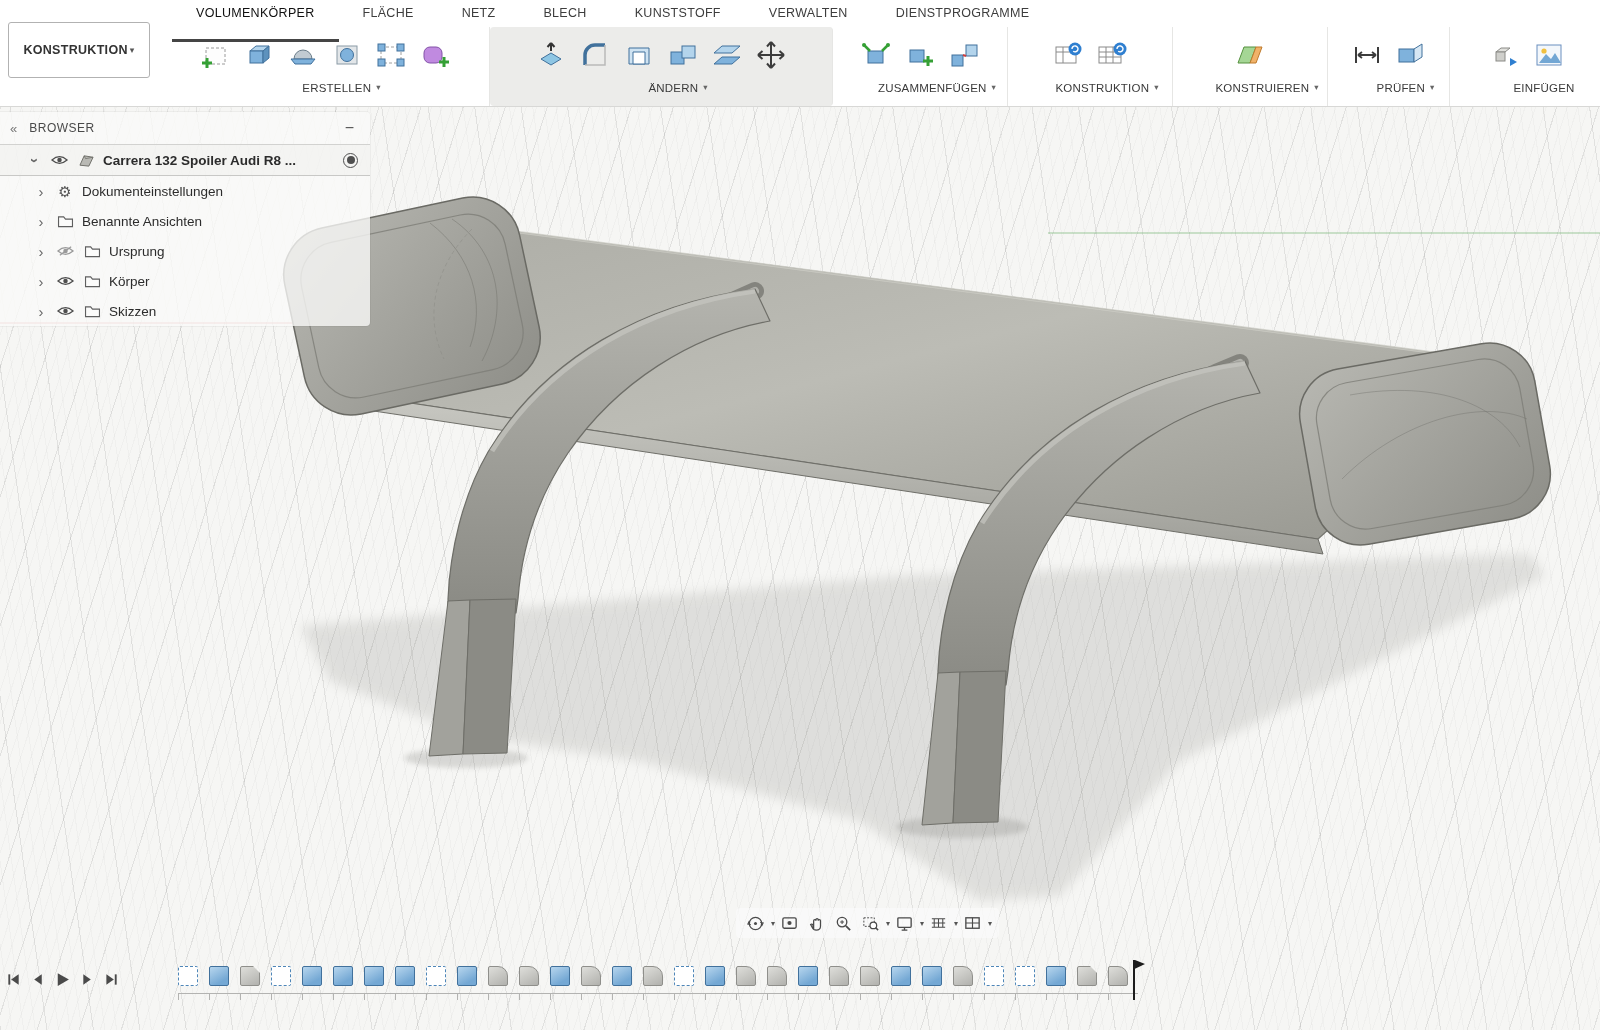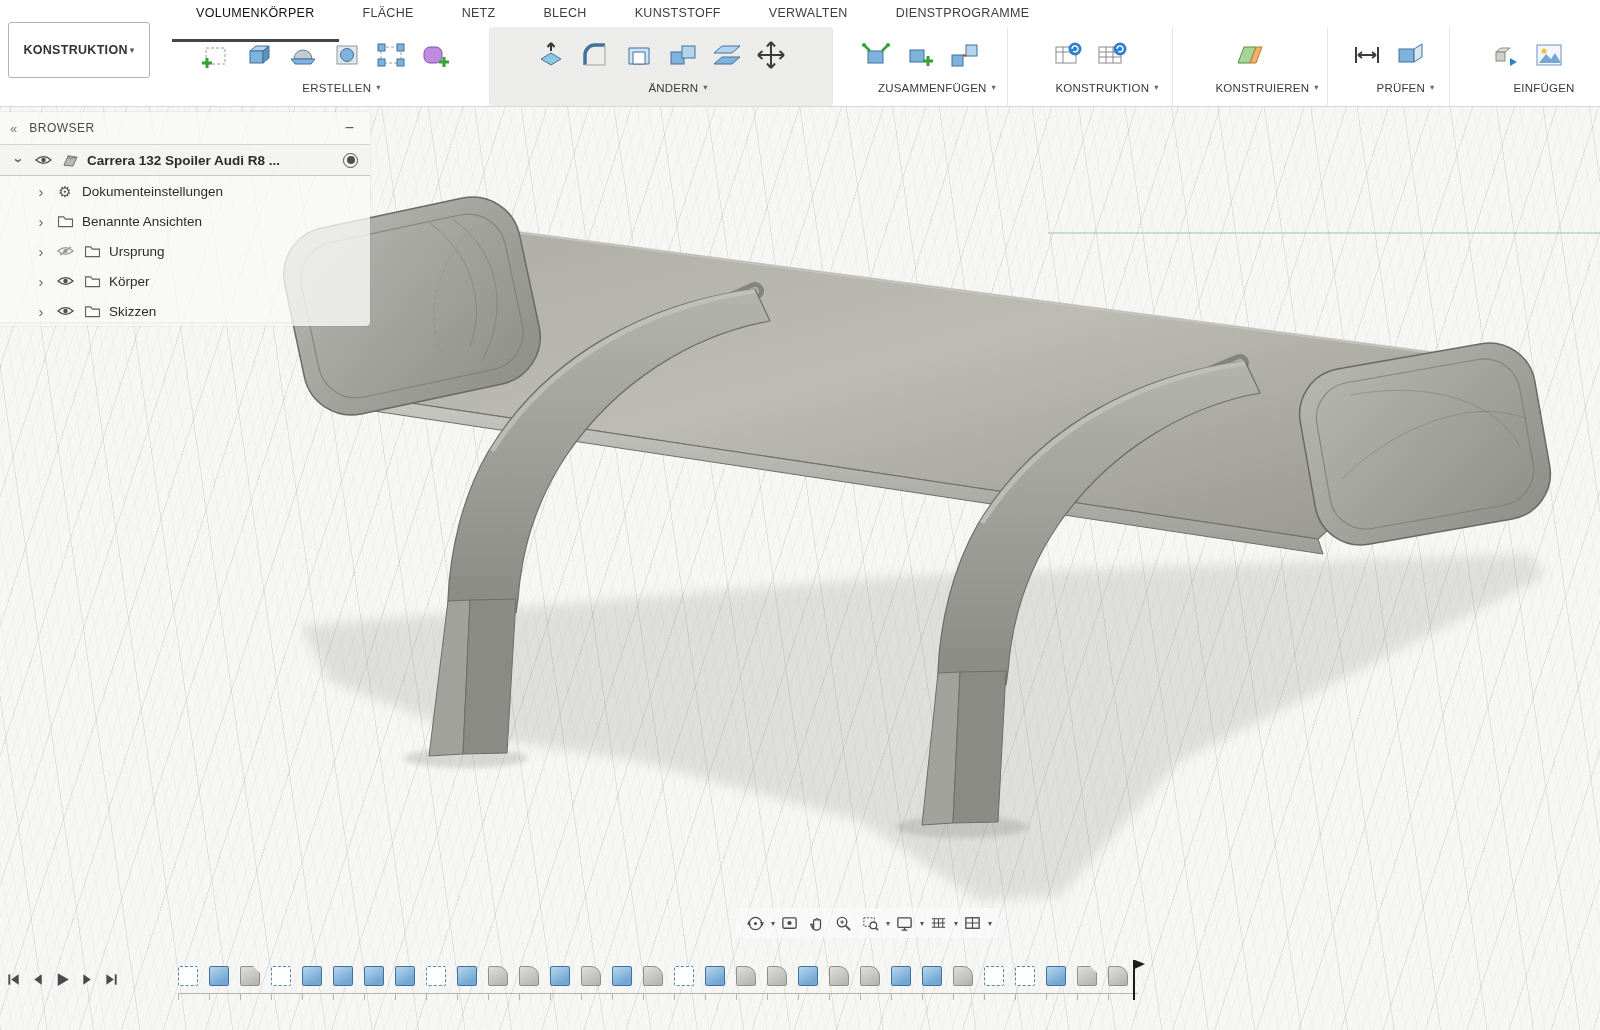--- a/index.html
+++ b/index.html
@@ -36,21 +36,21 @@
       repeating-linear-gradient(108deg, rgba(125,125,125,0.05) 0 1px, transparent 1px 10px);}
   #scene{position:absolute;left:0;top:0;width:1600px;height:923px;}
 
   
   .browser{position:absolute;left:0;top:5px;width:370px;background:rgba(250,250,249,0.78);
            border-radius:0 4px 4px 0;box-shadow:0 0 0 1px rgba(0,0,0,0.04);z-index:10;}
   .browser-header{height:32px;display:flex;align-items:center;padding:0 10px;border-bottom:1px solid #d2d2d0;}
   .collapse{color:#777;font-size:13px;margin-right:12px;cursor:pointer;}
   .browser-title{flex:1;font-size:12px;letter-spacing:.5px;color:#4a4a4a;}
   .minimize{color:#555;font-size:16px;cursor:pointer;padding:0 6px;}
-  .brow{height:30px;display:flex;align-items:center;gap:7px;padding-left:12px;font-size:13.5px;color:#2c2c2c;}
+  .brow{height:30px;display:flex;align-items:center;gap:7px;padding-left:28px;font-size:13.5px;color:#2c2c2c;}
   .brow.root{font-weight:bold;border-bottom:1px solid #c8c8c6;background:rgba(240,240,239,0.6);}
   .brow.child{padding-left:34px;}
   .chev{width:14px;font-size:15px;color:#666;display:inline-flex;justify-content:center;cursor:pointer;}
   .chev.open{transform:rotate(90deg);}
   .chev.slot{visibility:hidden;}
   .eye,.bicon{width:20px;display:inline-flex;justify-content:center;align-items:center;}
   .eye{cursor:pointer;}
   .bi-gear{font-size:15px;color:#555;line-height:1;}
   .radio{margin-left:auto;margin-right:12px;width:13px;height:13px;border:1.6px solid #4f4f4f;
          border-radius:50%;position:relative;cursor:pointer;flex:0 0 auto;}

